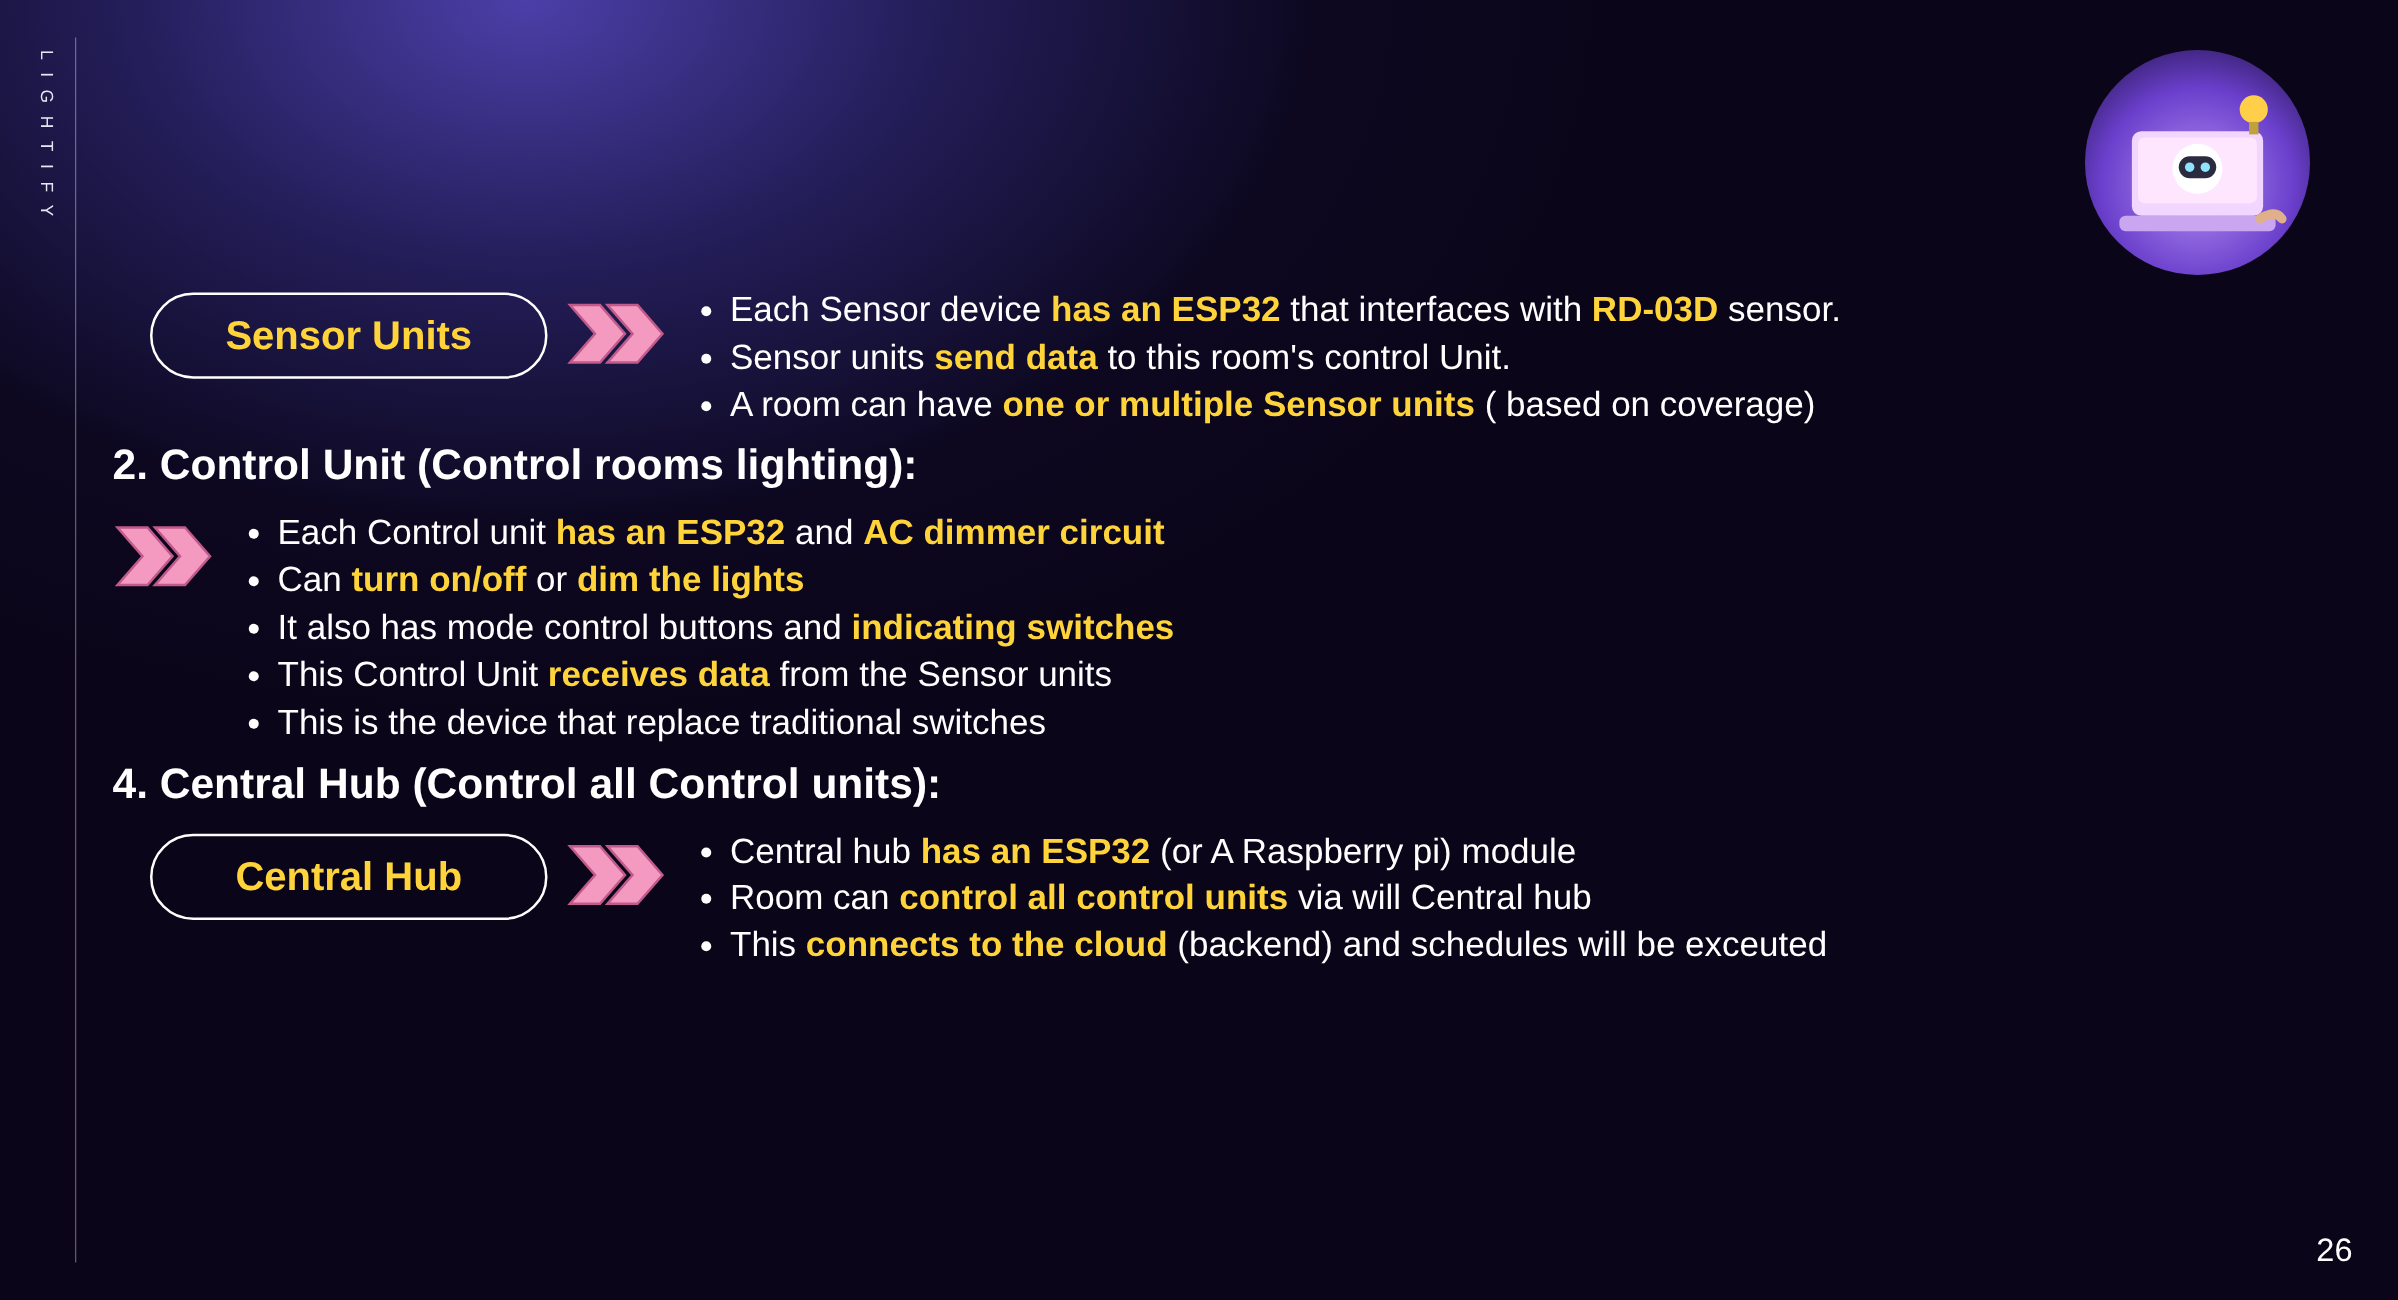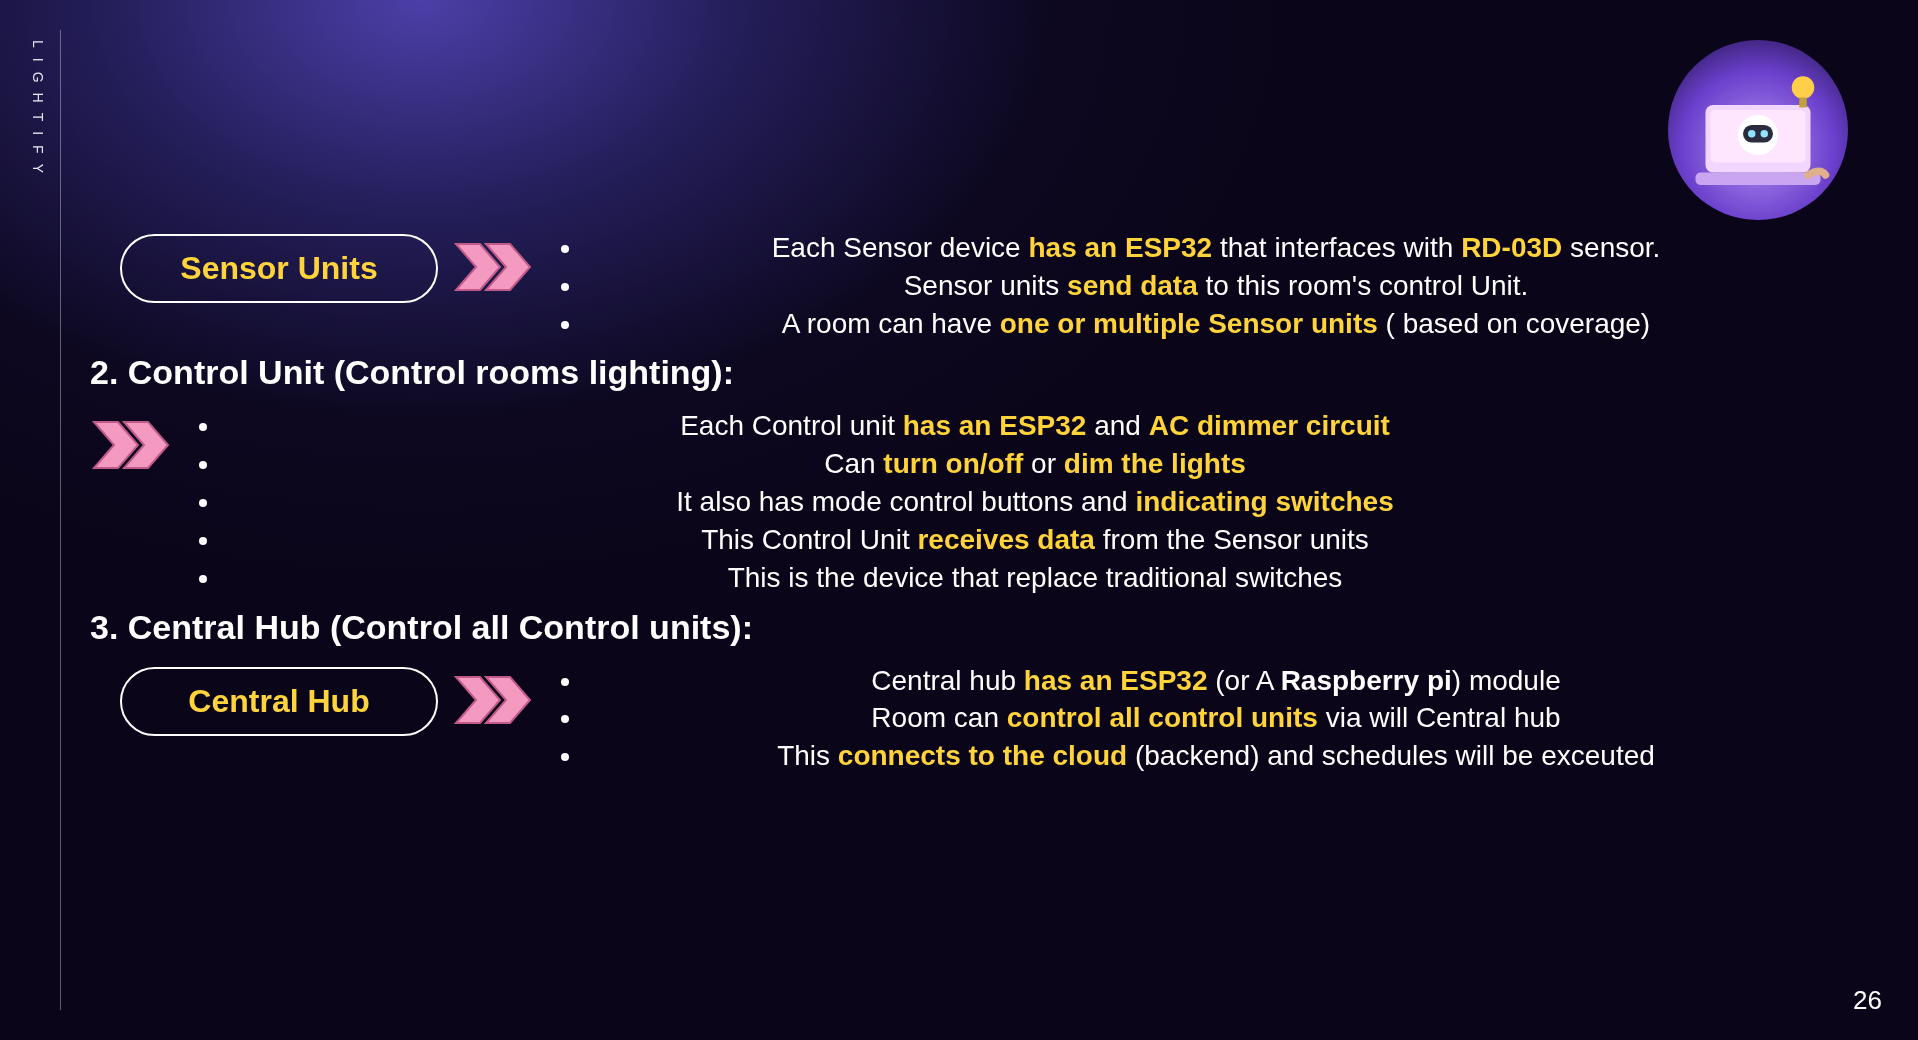--- a/index.html
+++ b/index.html
@@ -18,23 +18,23 @@
   .content{position:absolute;top:230px;left:90px;right:70px;bottom:50px;}
   .section-heading{font-size:34px;font-weight:700;margin:10px 0 16px 0;}
   .row{display:flex;align-items:flex-start;gap:14px;margin-bottom:10px;}
   .pill{flex:0 0 auto;border:2px solid #fff;border-radius:48px;padding:14px 42px;
     min-width:230px;text-align:center;margin-left:30px;margin-top:4px;}
   .pill-label{color:#ffd43b;font-size:32px;font-weight:700;}
   .chev{flex:0 0 auto;margin-top:10px;}
   .chev svg{width:84px;height:54px;}
   .bullets{flex:1 1 auto;font-size:28px;line-height:1.28;}
   .bullets ul{margin:0;padding-left:34px;}
-  .bullets li{margin:0 0 2px 0;text-align:center;}
+  .bullets li{margin:0 0 2px 0;}
   .hl{color:#ffd43b;font-weight:700;}
-  .bw{color:#fff;font-weight:700;}
+  .bw{color:#fff;font-weight:400;}
   .page-num{position:absolute;right:36px;bottom:24px;font-size:26px;color:#fff;}
 </style>
 </head>
 <body>
 
 <div class="slide">
   <div class="side-label">LIGHTIFY</div>
   <div class="divider"></div>
 
   <div class="hero">
@@ -80,21 +80,21 @@
         <div class="bullets">
           <ul>
             <li><span>Each Control unit </span><span class="hl">has an ESP32</span><span>  and </span><span class="hl">AC dimmer circuit</span></li>
             <li><span>Can </span><span class="hl">turn on/off</span><span> or </span><span class="hl">dim the lights</span></li>
             <li><span>It also has mode control buttons and </span><span class="hl">indicating switches</span></li>
             <li><span>This Control Unit </span><span class="hl">receives data</span><span> from the Sensor units</span></li>
             <li><span>This is the device that replace traditional switches</span></li>
           </ul>
         </div>
       </div>
-      <div class="section-heading">3. Central Hub (Control all Control units):</div>
+      <div class="section-heading">4. Central Hub (Control all Control units):</div>
       <div class="row">
         <div class="pill"><span class="pill-label">Central Hub</span></div>
         <div class="chev"><svg viewBox="0 0 84 54">
             <g fill="#f49ac1" stroke="#c05a8a" stroke-width="2">
               <polygon points="4,4 28,4 48,27 28,50 4,50 24,27"></polygon>
               <polygon points="34,4 58,4 78,27 58,50 34,50 54,27"></polygon>
             </g>
           </svg></div>
         <div class="bullets">
           <ul>

